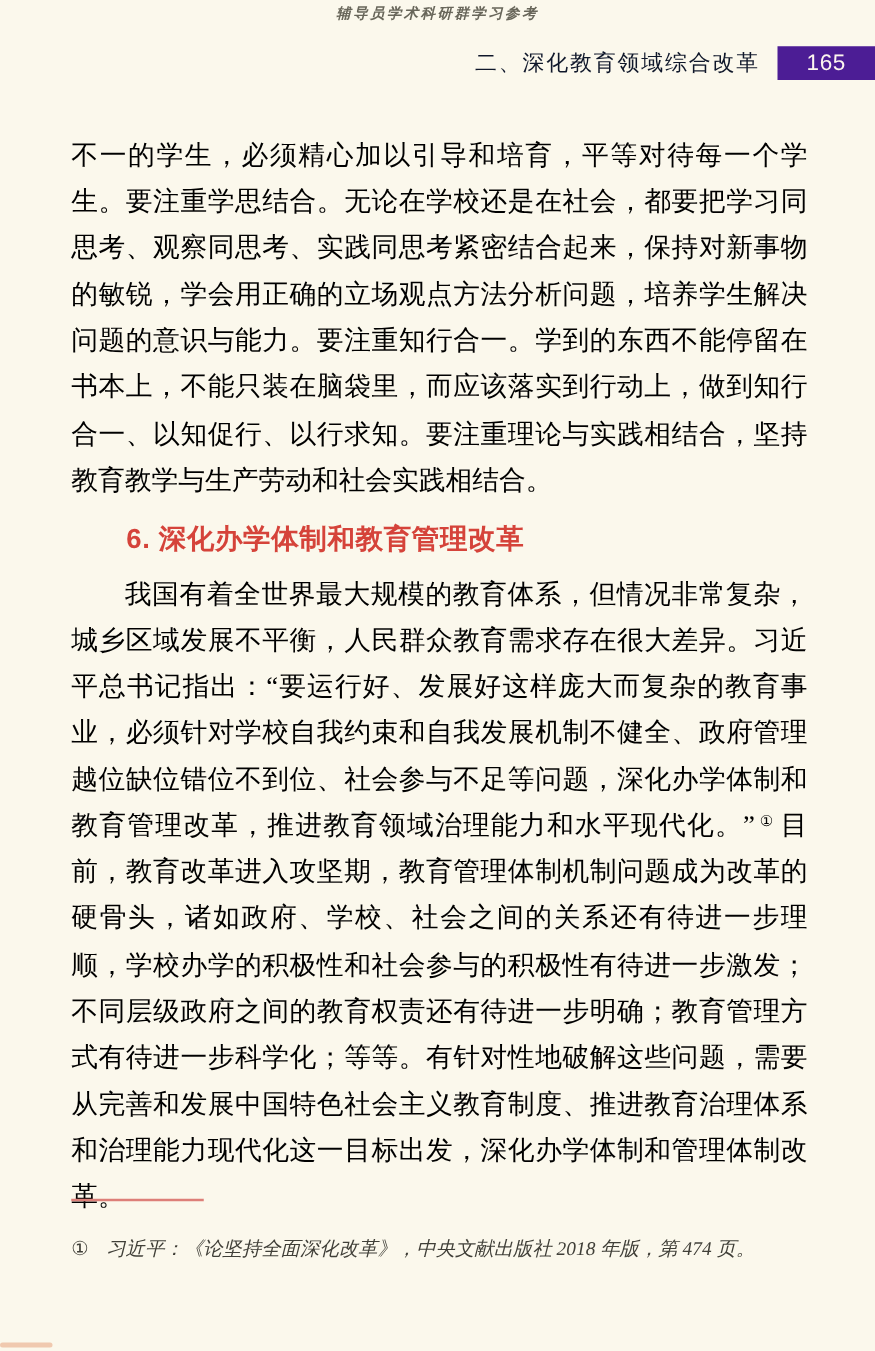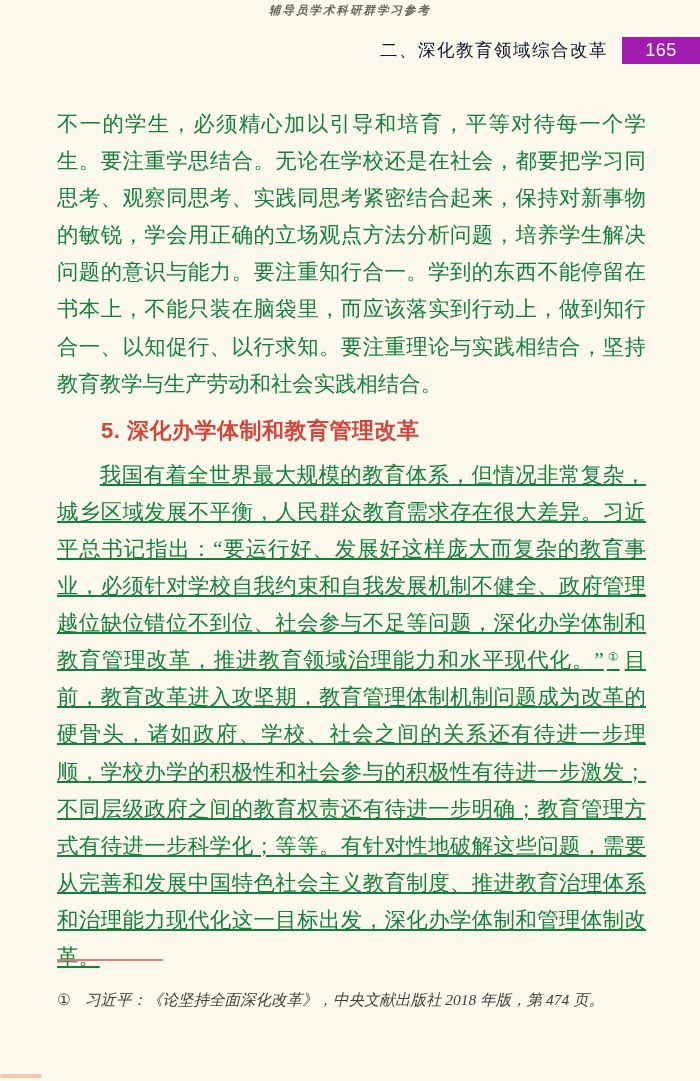--- a/index.html
+++ b/index.html
@@ -41,44 +41,44 @@
   .chapter-title{
     color:#0f172a;
     font-family:"Liberation Sans", sans-serif;
     font-size:17.5px;
     letter-spacing:1.5px;
     margin-right:14px;
   }
   .page-badge{
     width:78px;
     height:27px;
-    background:#a21caf;
+    background:#4c1d95;
     color:#fdf6ef;
     font-family:"Liberation Sans", sans-serif;
     font-size:18px;
     display:flex;
     align-items:center;
     justify-content:center;
     letter-spacing:0.5px;
   }
   .content{
     position:absolute;
     top:106px;
     left:57px;
     width:589px;
   }
   .body-para{
     margin:0;
     font-size:21.4px;
     line-height:37.1px;
     text-align:justify;
     text-justify:inter-ideograph;
-    color:#15803d;
+    color:#000000;
   }
-  .body-para.indent{ text-indent:2em;text-decoration:underline; }
+  .body-para.indent{ text-indent:2em; }
   .section-heading{
     margin:13px 0 11px 0;
     padding-left:2em;
     color:#d5433a;
     font-family:"Liberation Sans", sans-serif;
     font-size:22px;
     font-weight:bold;
     letter-spacing:0.5px;
   }
   sup.fn-ref{
@@ -127,21 +127,21 @@
 
   <div class="header-row">
     <span class="chapter-title">二、深化教育领域综合改革</span>
     <div class="page-badge">165</div>
   </div>
 
   <div class="content">
 
     <p class="body-para">不一的学生，必须精心加以引导和培育，平等对待每一个学生。要注重学思结合。无论在学校还是在社会，都要把学习同思考、观察同思考、实践同思考紧密结合起来，保持对新事物的敏锐，学会用正确的立场观点方法分析问题，培养学生解决问题的意识与能力。要注重知行合一。学到的东西不能停留在书本上，不能只装在脑袋里，而应该落实到行动上，做到知行合一、以知促行、以行求知。要注重理论与实践相结合，坚持教育教学与生产劳动和社会实践相结合。</p>
 
-    <h3 class="section-heading">5. 深化办学体制和教育管理改革</h3>
+    <h3 class="section-heading">6. 深化办学体制和教育管理改革</h3>
 
     <p class="body-para indent"><span>我国有着全世界最大规模的教育体系，但情况非常复杂，城乡区域发展不平衡，人民群众教育需求存在很大差异。习近平总书记指出：“要运行好、发展好这样庞大而复杂的教育事业，必须针对学校自我约束和自我发展机制不健全、政府管理越位缺位错位不到位、社会参与不足等问题，深化办学体制和教育管理改革，推进教育领域治理能力和水平现代化。”</span><sup class="fn-ref">①</sup><span>目前，教育改革进入攻坚期，教育管理体制机制问题成为改革的硬骨头，诸如政府、学校、社会之间的关系还有待进一步理顺，学校办学的积极性和社会参与的积极性有待进一步激发；不同层级政府之间的教育权责还有待进一步明确；教育管理方式有待进一步科学化；等等。有针对性地破解这些问题，需要从完善和发展中国特色社会主义教育制度、推进教育治理体系和治理能力现代化这一目标出发，深化办学体制和管理体制改革。</span></p>
 
   </div>
 
   <hr class="footnote-sep">
 
   <div class="footnote">
     <span class="fn-marker">①</span><span>习近平：《论坚持全面深化改革》，中央文献出版社 2018 年版，第 474 页。</span>
   </div>

